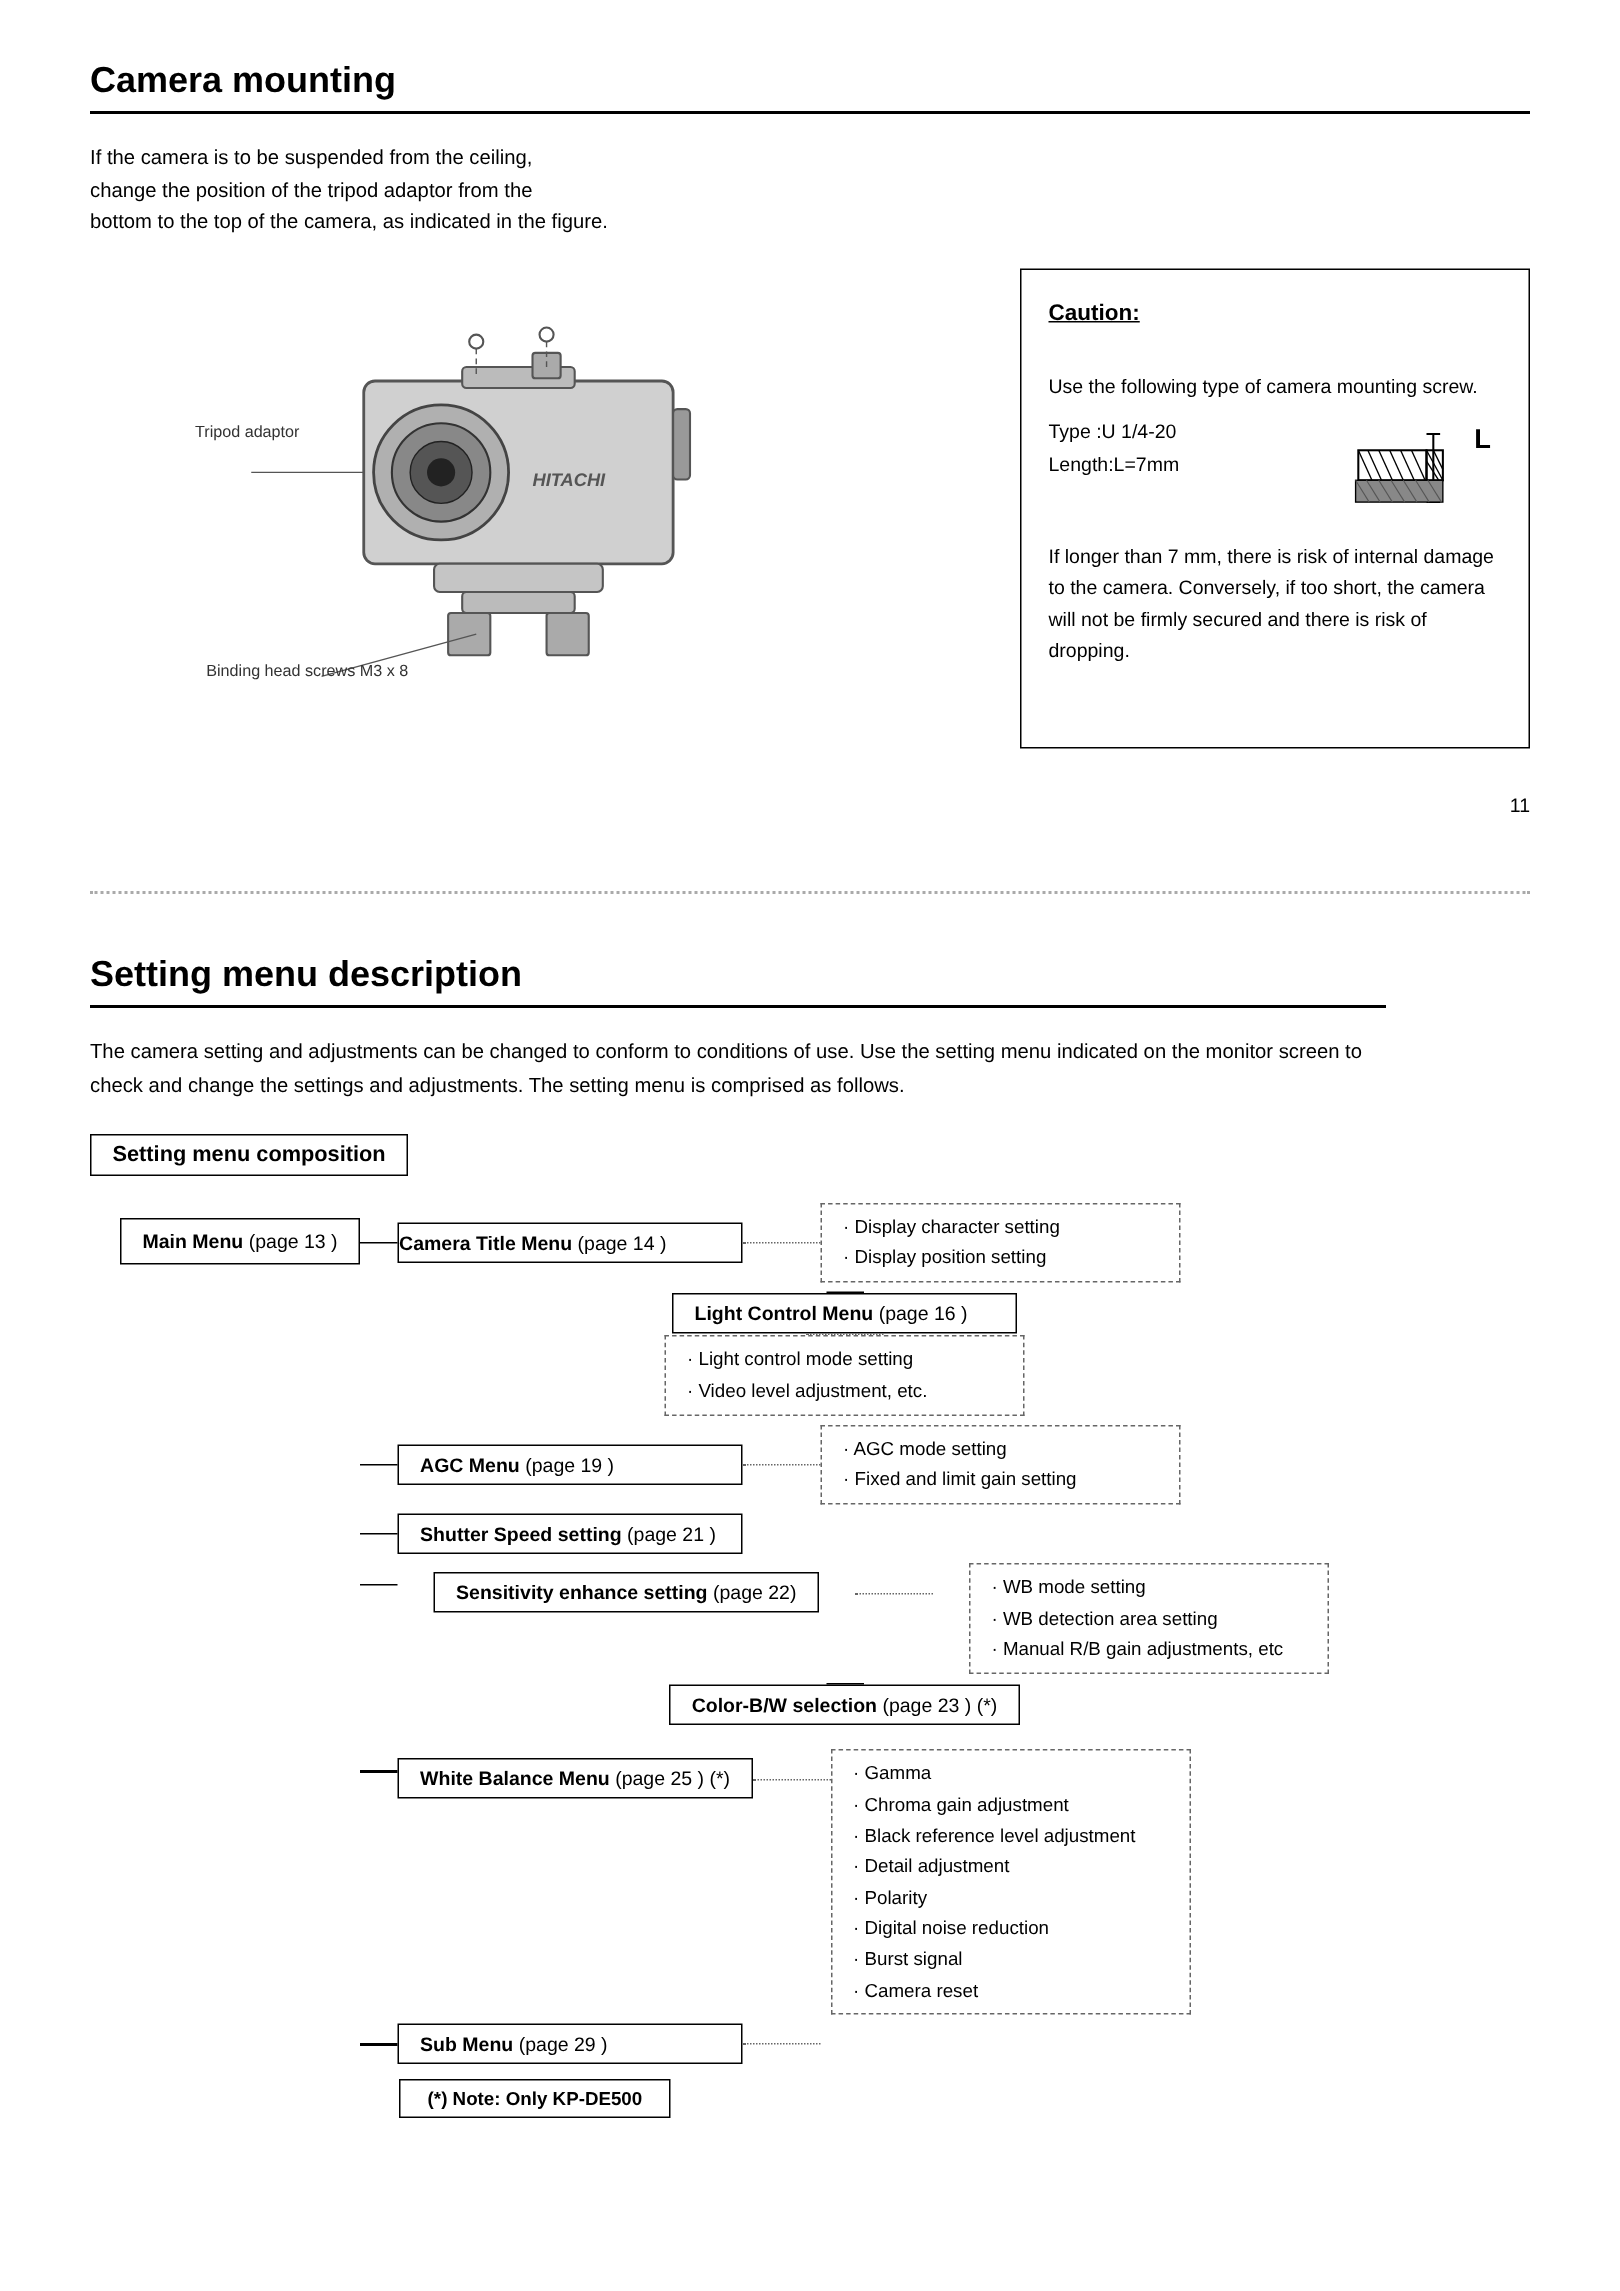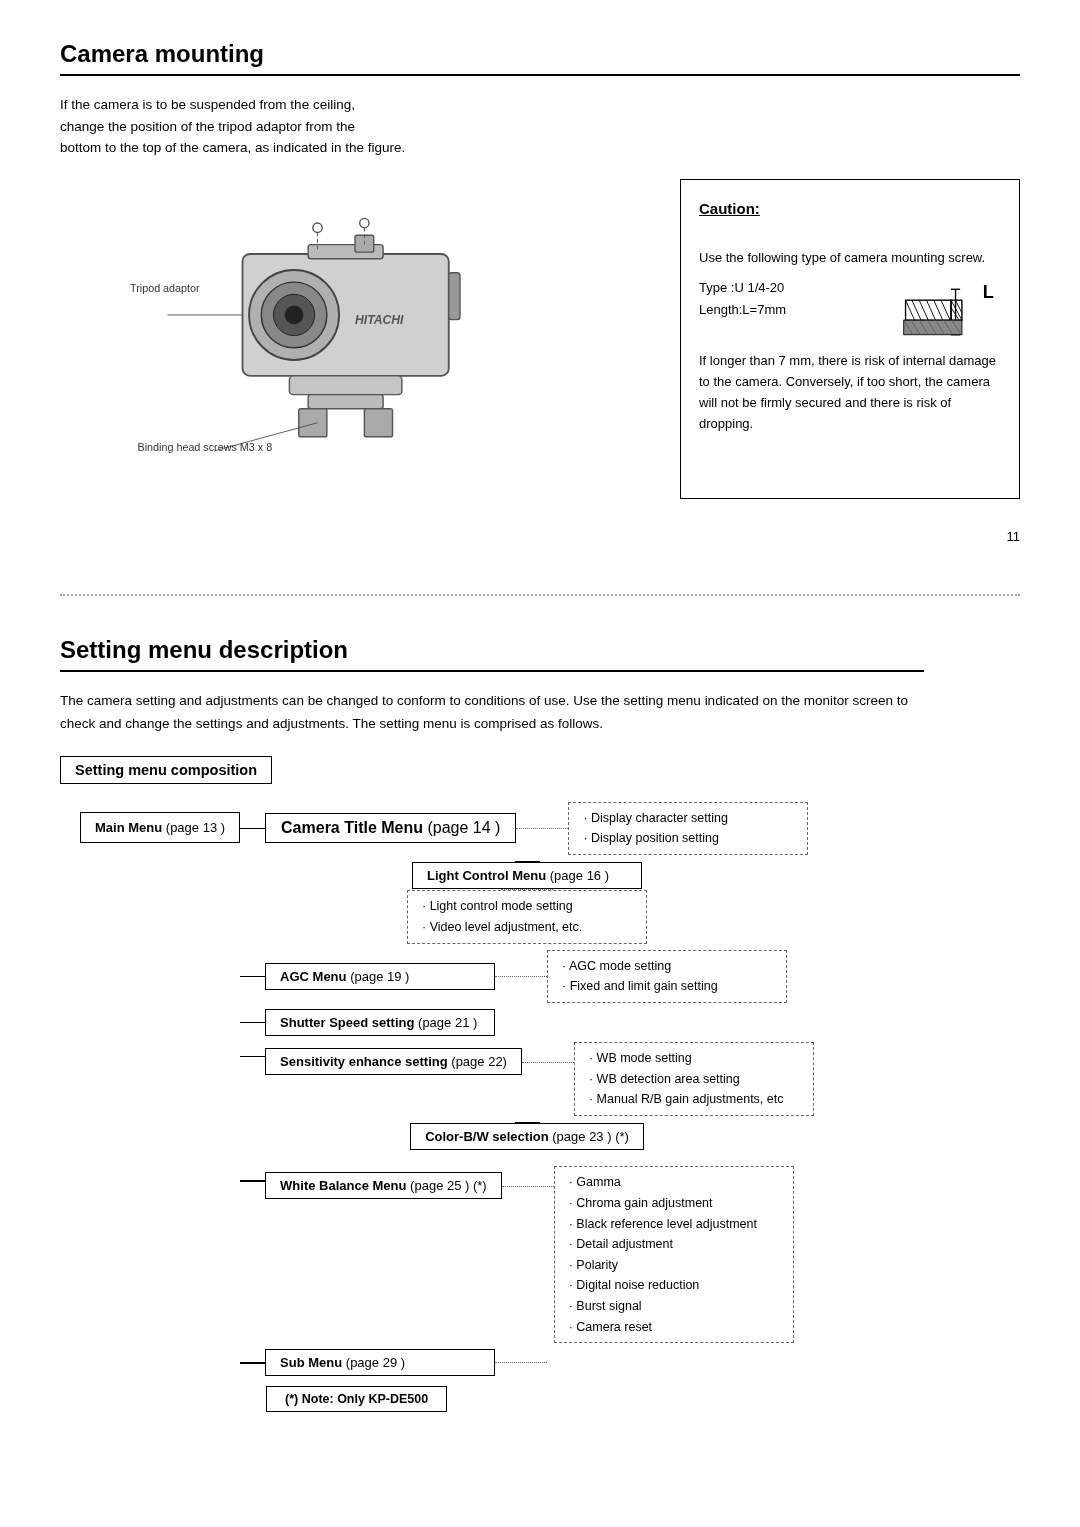--- a/index.html
+++ b/index.html
@@ -73,21 +73,21 @@
     }
 
     
     .screw-diagram {
       width: 100px;
       height: 70px;
       flex-shrink: 0;
     }
 
     .caution-note {
-      margin-top: 4px;
+      margin-top: 14px;
       font-size: 13px;
       line-height: 1.6;
     }
 
     
     .page-number {
       text-align: right;
       margin-top: 20px;
       font-size: 13px;
     }
@@ -249,21 +249,21 @@
         <span>(page 13 )</span>
       </div>
     </div>
 
     <div style="display:flex; flex-direction:column; margin-left:0;">
 
       <div style="display:flex; flex-direction:row; align-items:center; margin-bottom:6px;">
         <div style="display:flex; flex-direction:column; align-items:center;">
           <div style="height:1.5px; width:25px; background:#000;"></div>
         </div>
-        <div style="border:1.5px solid #000; padding:5px 15px; font-size:16px; white-space:nowrap; min-width:230px;">
+        <div style="border:1.5px solid #000; padding:5px 0; font-size:13px; white-space:nowrap; min-width:230px;">
           <strong>Camera Title Menu</strong>
           <span> (page 14 )</span>
         </div>
         <div style="border-top:1.5px dotted #666; width:52px;"></div>
         <div style="border:1.5px dashed #666; padding:5px 14px; font-size:12.5px; line-height:1.65; min-width:240px;">
           · Display character setting<br>· Display position setting
         </div>
       </div>
 
       <div style="display:flex; flex-direction:column; align-items:center; margin-bottom:6px;">
@@ -293,21 +293,21 @@
       <div style="display:flex; flex-direction:row; align-items:center; margin-bottom:6px;">
         <div style="height:1.5px; width:25px; background:#000;"></div>
         <div style="border:1.5px solid #000; padding:5px 14px; font-size:13px; white-space:nowrap; min-width:230px;">
           <strong>Shutter Speed setting</strong>
           <span> (page 21 )</span>
         </div>
         <div style="width:52px;"></div>
         <div style="min-width:240px; padding:5px 14px;"></div>
       </div>
 
-      <div style="display:flex; flex-direction:row; align-items:flex-start; margin-bottom:6px;">
+      <div style="display:flex; flex-direction:row; align-items:flex-start; margin-bottom:6px;gap:24px;">
         <div style="height:1.5px; width:25px; background:#000; margin-top:14px;"></div>
         <div style="border:1.5px solid #000; padding:5px 14px; font-size:13px; white-space:nowrap; min-width:230px; margin-top:6px;">
           <strong>Sensitivity enhance setting</strong>
           <span> (page 22)</span>
         </div>
         <div style="border-top:1.5px dotted #666; width:52px; margin-top:20px;"></div>
         <div style="border:1.5px dashed #666; padding:5px 14px; font-size:12.5px; line-height:1.65; min-width:240px;">
           · WB mode setting<br>· WB detection area setting<br>· Manual R/B gain adjustments, etc
         </div>
       </div>

